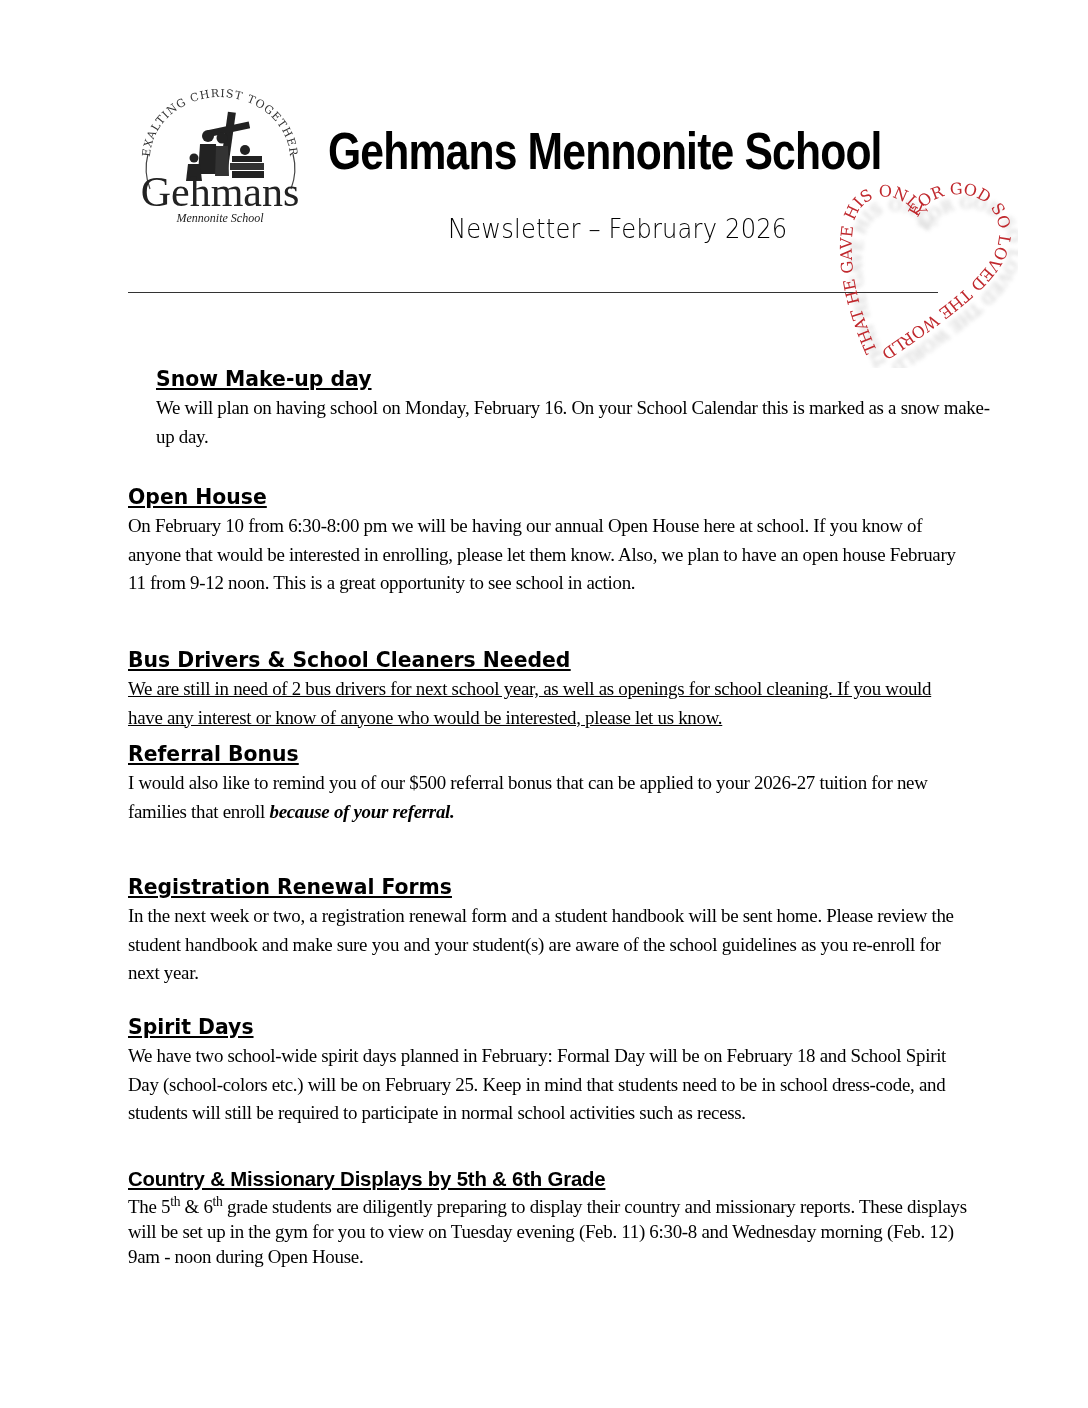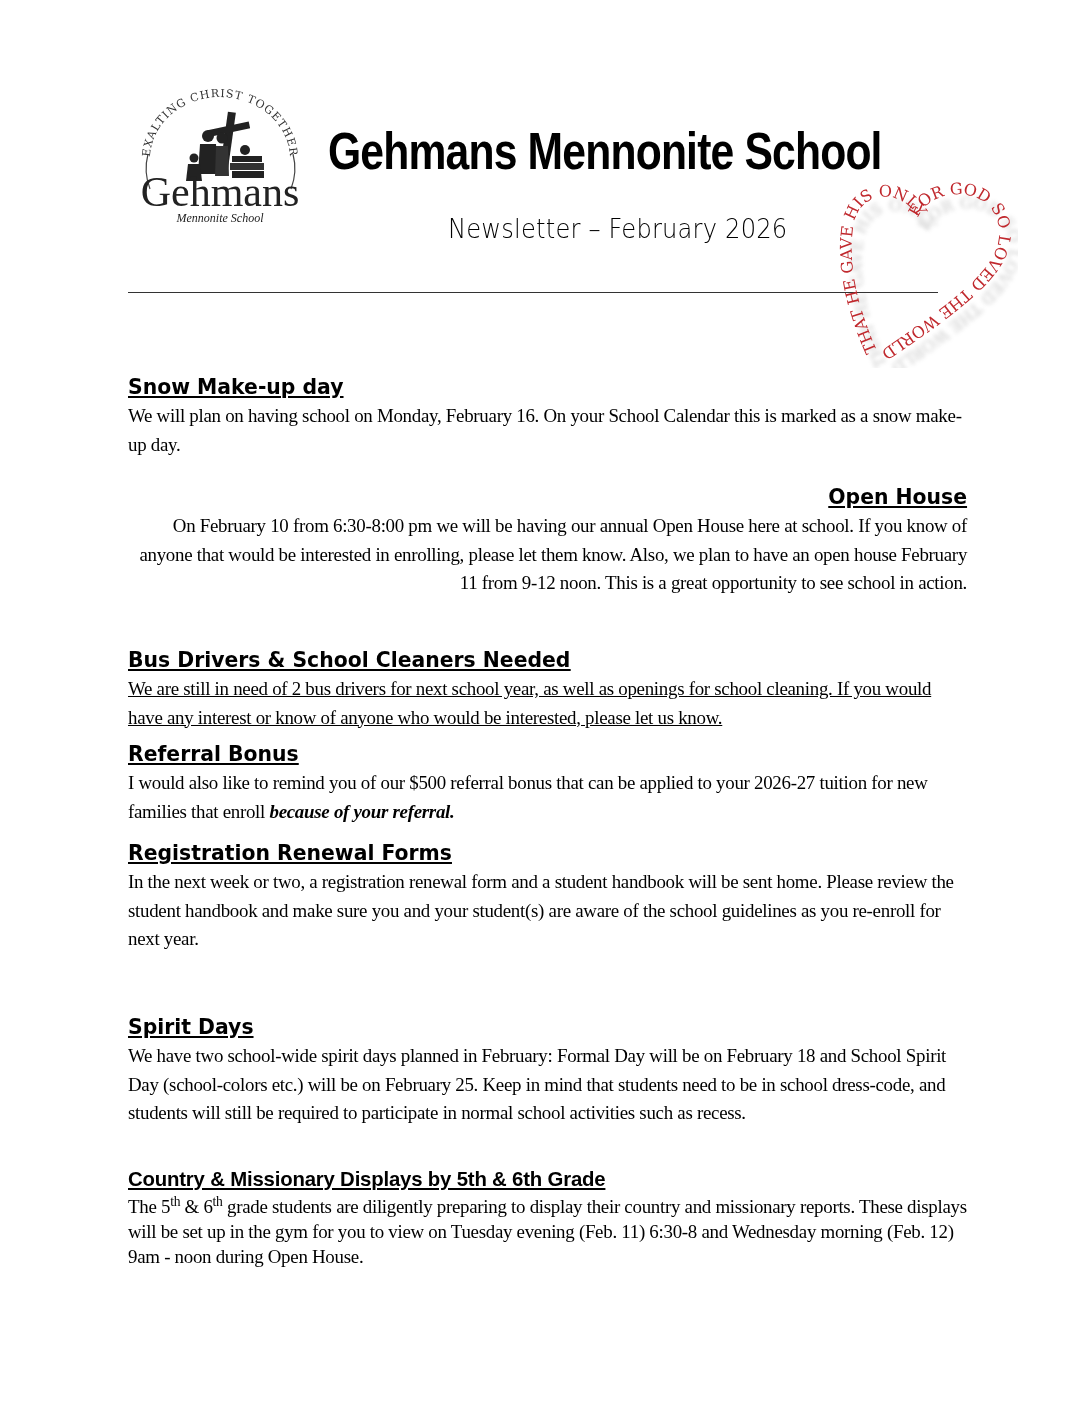--- a/index.html
+++ b/index.html
@@ -37,25 +37,25 @@
     }
     .section h2.arial { font-family: "Liberation Sans", sans-serif; font-size: 21px; letter-spacing: -0.2px; }
     .section p {
       margin: 0; font-family: "Liberation Serif", serif; font-size: 19.5px; line-height: 28.5px;
       letter-spacing: -0.3px; transform: scaleX(0.97); transform-origin: left top; width: 865px;
     }
     .section p.tight { line-height: 25px; }
     .section p b i, .section p .em { font-weight: bold; font-style: italic; }
     sup { font-size: 14px; line-height: 0; vertical-align: super; }
 
-    #sec-snow { position: absolute; top: 8px; }
-    #sec-open { position: absolute; top: 118px; text-align: right; }
+    #sec-snow { position: absolute; top: 0; margin-left: 28px; }
+    #sec-open { position: absolute; top: 118px; }
     #sec-bus { position: absolute; top: 281px; text-decoration: underline; }
     #sec-referral { position: absolute; top: 375px; }
-    #sec-registration { position: absolute; top: 474px; }
+    #sec-registration { position: absolute; top: 508px; }
     #sec-spirit { position: absolute; top: 648px; }
     #sec-country { position: absolute; top: 792px; margin-top: 8px; }
   </style>
 </head>
 <body>
 
 <div class="page">
 
   <div class="logo">
     <svg viewBox="0 0 185 145">

